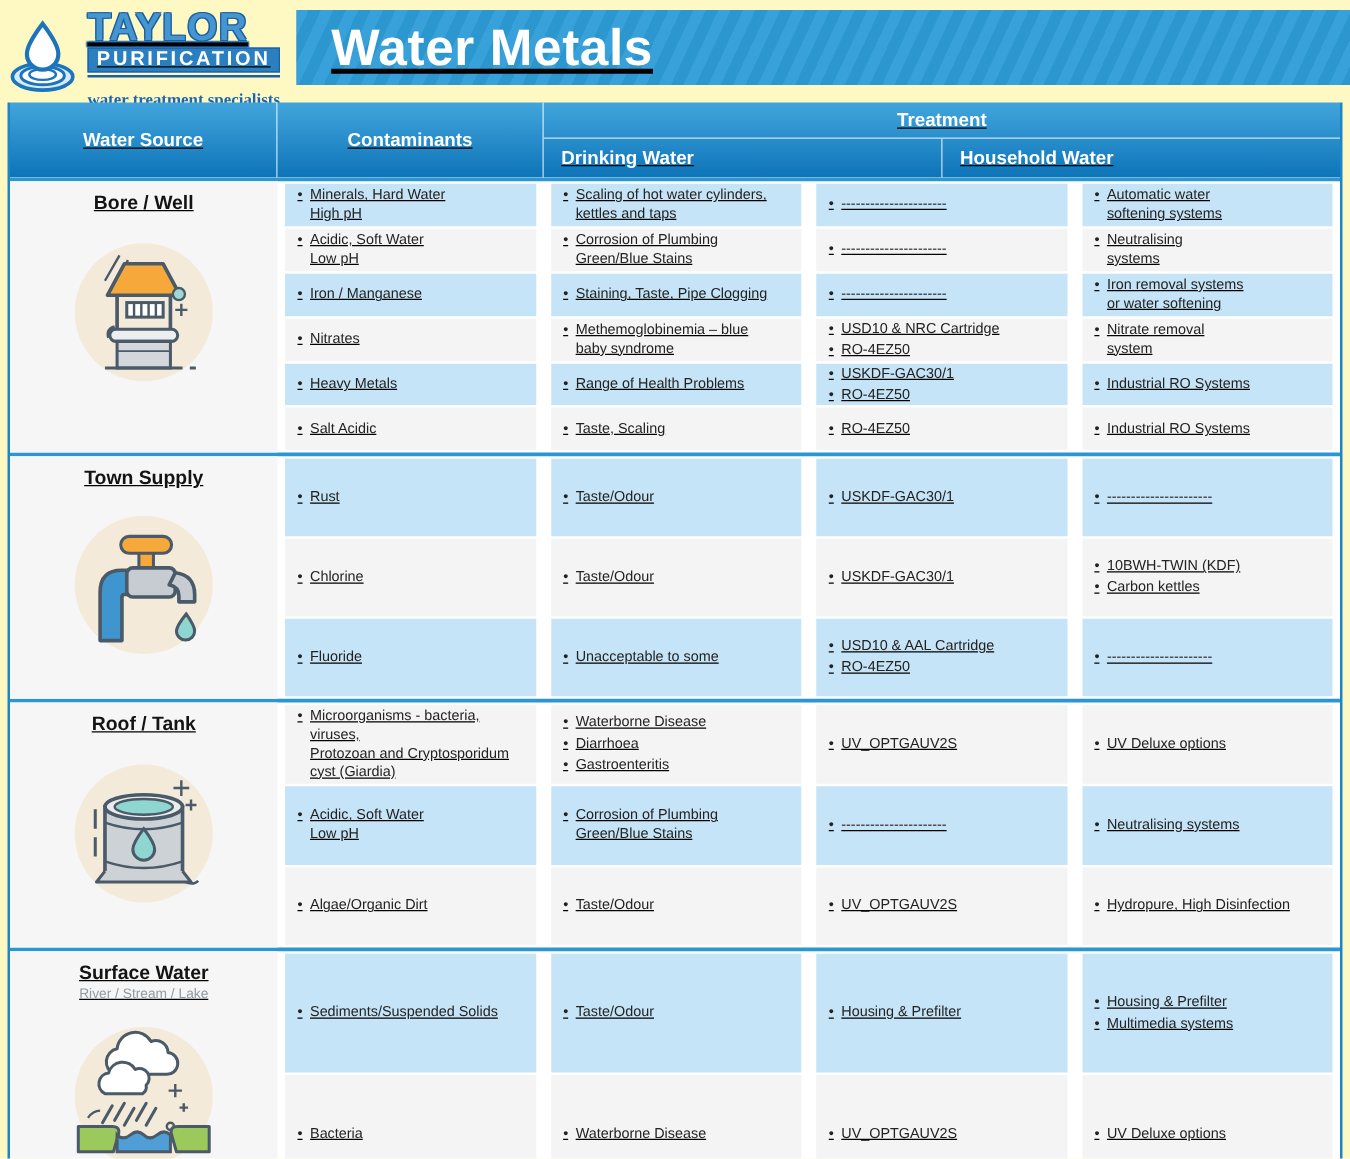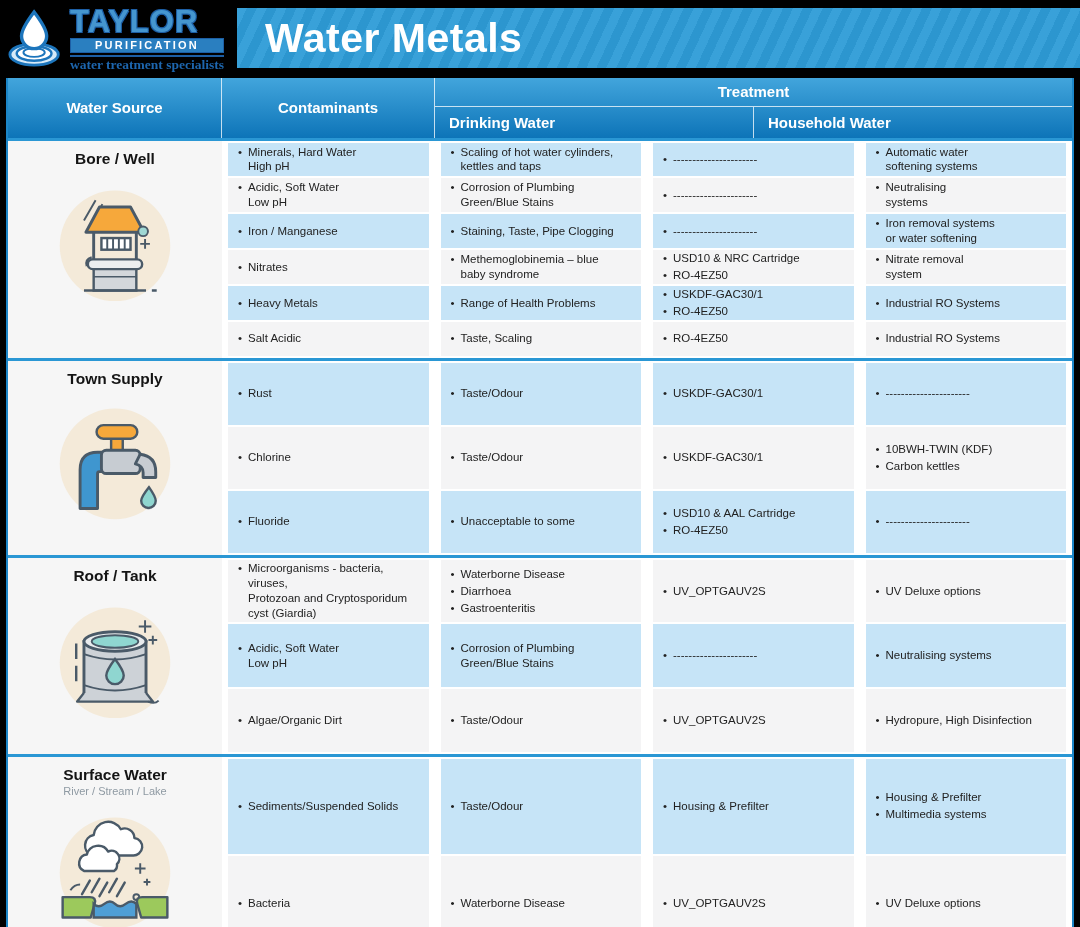--- a/index.html
+++ b/index.html
@@ -3,33 +3,33 @@
 <meta charset="utf-8">
 <style>
   :root{
     --banner-blue:#2e9cd7; --header-top:#42a5dc; --header-bottom:#0d74b8;
     --row-blue:#c6e4f7; --row-grey:#f4f4f5; --border-blue:#1c86c8;
     --separator-blue:#2a97d4; --bottom-bar-blue:#0d74b8; --logo-blue:#1c75bc;
   }
   *{box-sizing:border-box; margin:0; padding:0;}
   html,body{background:#fff;}
   body{font-family:"Liberation Sans",sans-serif;}
-  .page{width:1080px; height:927px; margin:0 auto; background:#000000; overflow:hidden; display:flex; flex-direction:column;}
+  .page{width:1080px; height:927px; margin:0 auto; background:#fef9c3; overflow:hidden; display:flex; flex-direction:column;text-decoration:underline;}
 
   
   .top{display:flex; align-items:flex-start; height:76px; padding:6px 0 0 8px;}
   .logo{width:229px; display:flex; align-items:center; gap:4px;}
   .logo svg{flex:0 0 auto;}
   .logo-texts{display:flex; flex-direction:column; line-height:1;}
   .logo-name{font-size:31px; font-weight:800; color:#4596cf; letter-spacing:1px;
              text-shadow:1px 1px 0 #1d5fa5, -1px -1px 0 #1d5fa5, 1px -1px 0 #1d5fa5, -1px 1px 0 #1d5fa5;}
-  .logo-sub{background:#2a7fc0; color:#fff; font-weight:bold; font-size:11px; letter-spacing:2.2px;
+  .logo-sub{background:#2a7fc0; color:#fff; font-weight:bold; font-size:16px; letter-spacing:2.2px;
             padding:1px 3px; text-align:center; border:1px solid #1d5fa5; margin-top:1px;}
   .logo-tagline{color:#1d66ae; font-family:"Liberation Serif",serif; font-weight:bold; font-size:13.5px;
-                margin-top:2px; border-top:2px solid #1d5fa5; padding-top:1px;}
+                margin-top:2px; border-top:2px solid #1d5fa5; padding-top:11px;}
   .banner{flex:1; height:60px; margin-top:2px; background:var(--banner-blue);
           background-image:repeating-linear-gradient(115deg, rgba(255,255,255,.05) 0 9px, rgba(0,0,0,.04) 9px 18px);
           display:flex; align-items:center;}
   .banner h1{font-size:41px; font-weight:bold; color:#fff; margin-left:28px; letter-spacing:.5px;}
 
   
   .guide-table{margin:6px 6px 0 6px; border-left:2px solid var(--border-blue); border-right:2px solid var(--border-blue); flex:1;}
   .thead{display:flex; height:60px; background:linear-gradient(180deg,var(--header-top),var(--header-bottom));
          color:#fff; font-weight:bold; font-size:15px;}
   .th{display:flex; align-items:center; justify-content:center; border-right:1px solid rgba(255,255,255,.75);}

